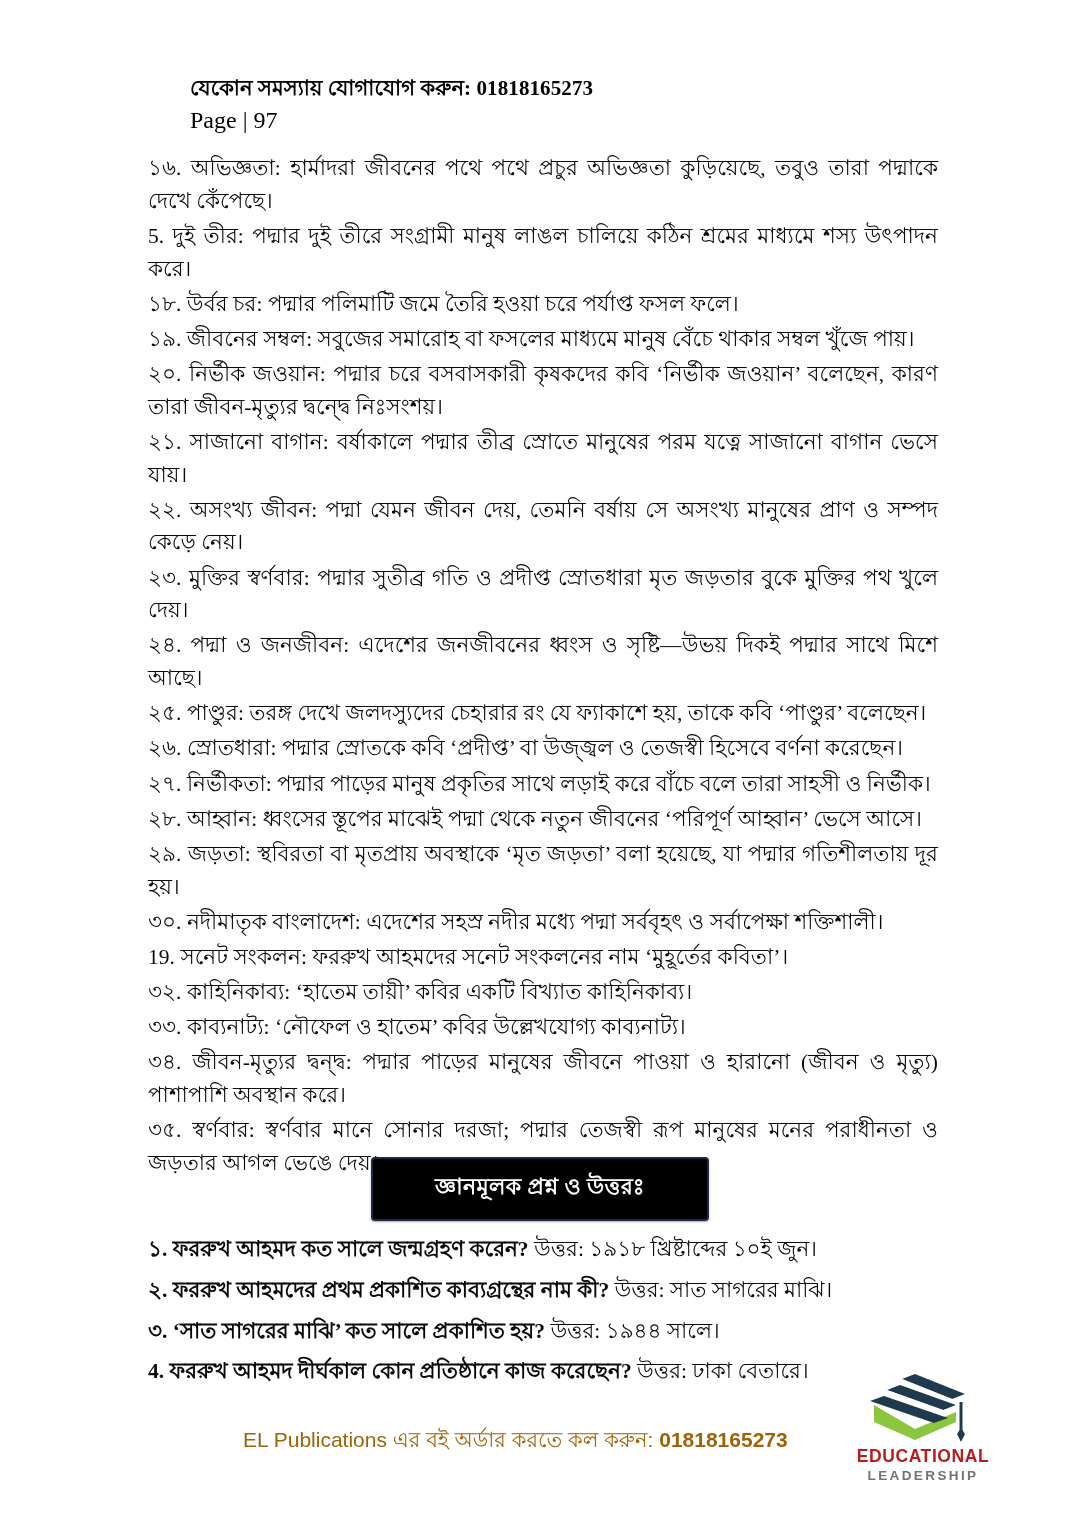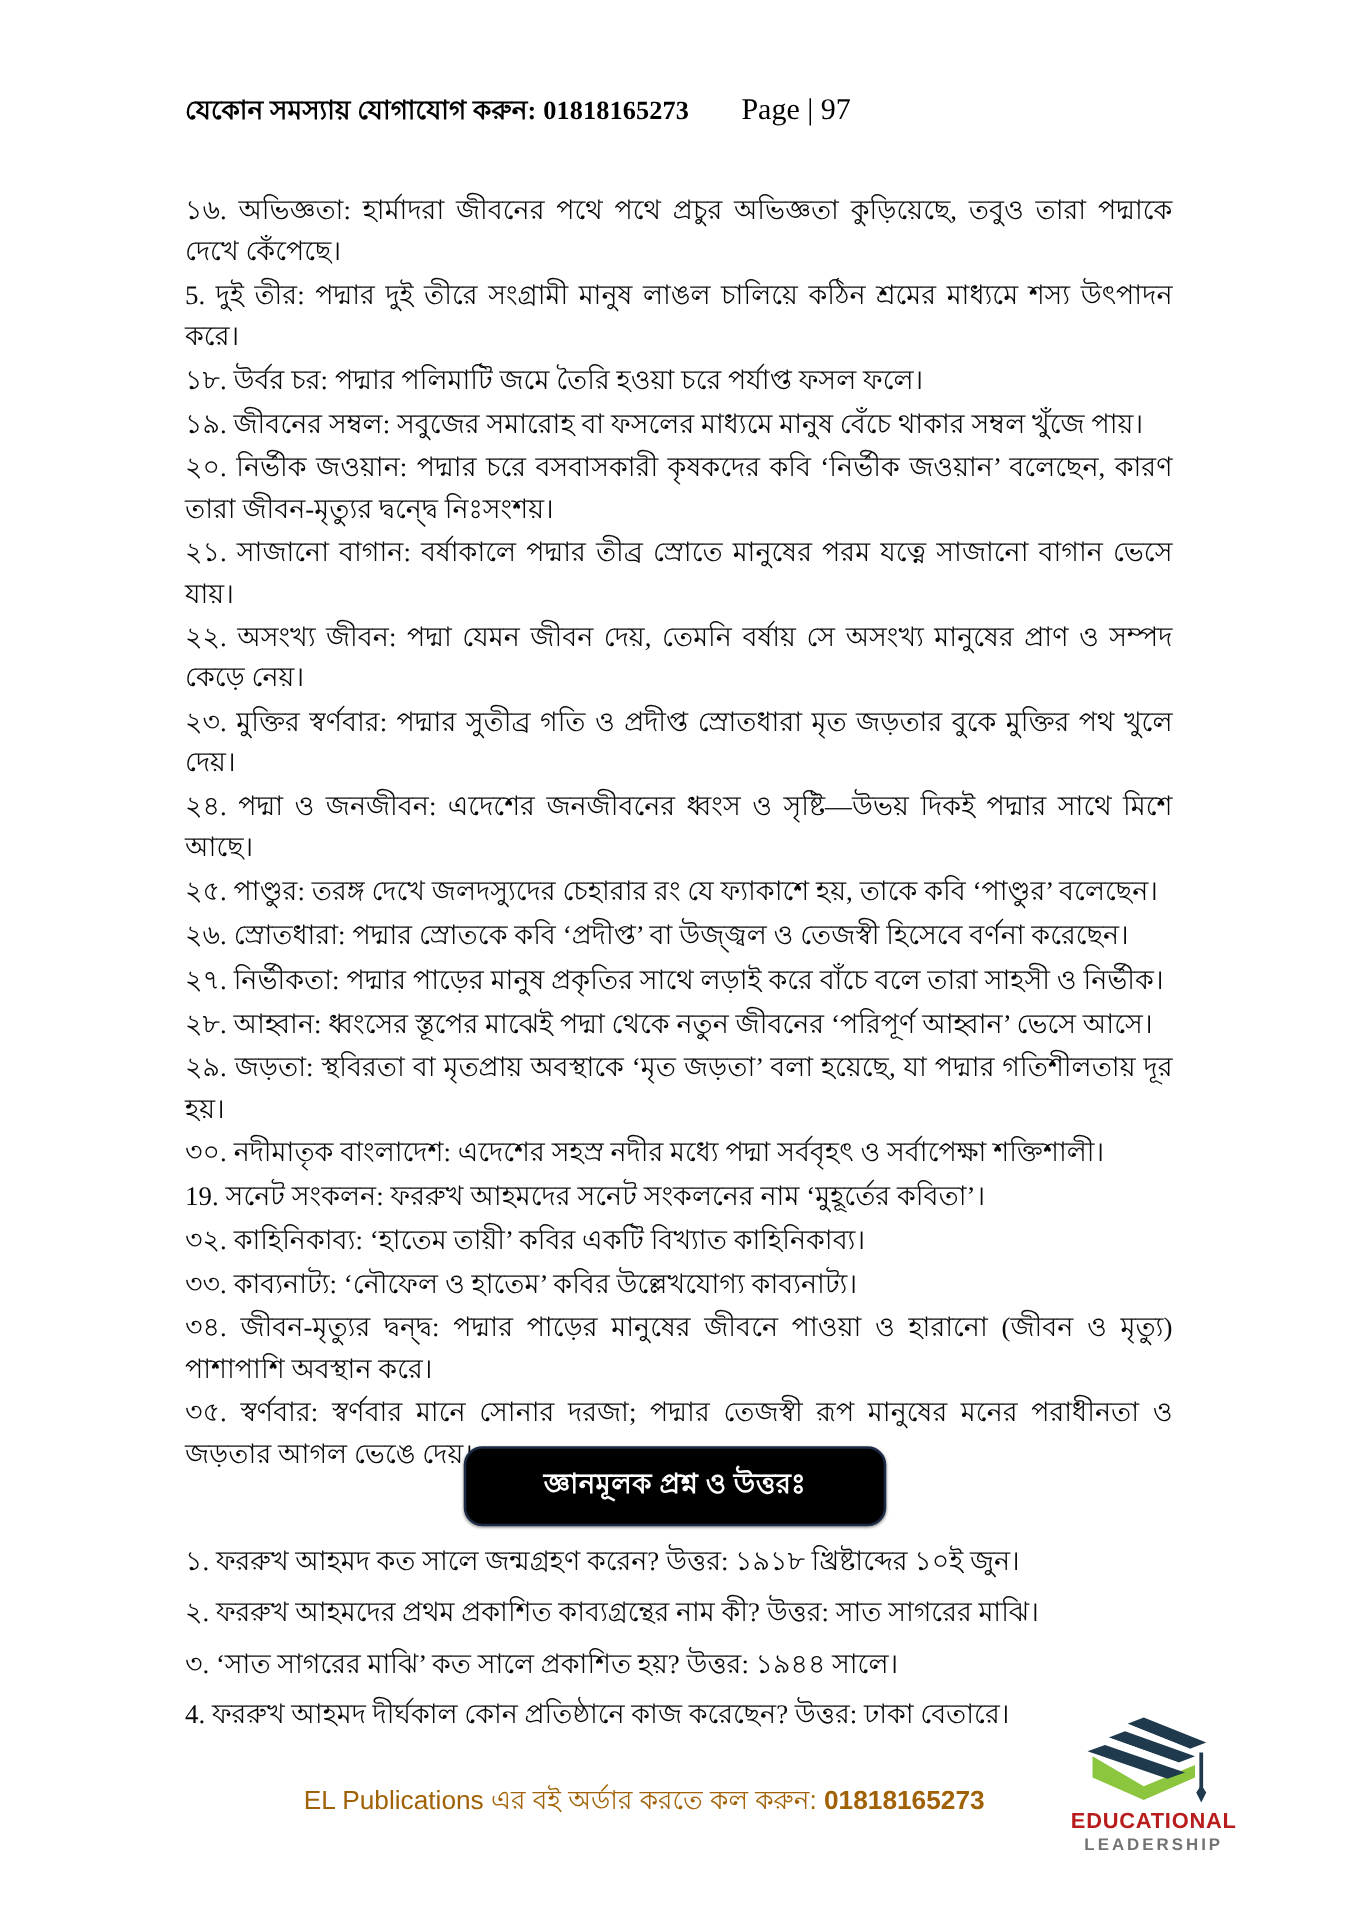--- a/index.html
+++ b/index.html
@@ -23,20 +23,21 @@
 
   
   .header {
     position: absolute;
     left: 148px;
     top: 72px;
     width: 784px;
     display: flex;
     align-items: baseline;
     justify-content: flex-start;
+    flex-direction: column;
   }
   .header-contact {
     font-family: "Liberation Serif", "DejaVu Serif", serif;
     font-size: 21px;
     font-weight: bold;
     color: #000;
     white-space: nowrap;
     letter-spacing: 0.1px;
   }
   .header-page {
@@ -72,21 +73,21 @@
     left: 0;
     top: 1157px;
     width: 1080px;
     display: flex;
     justify-content: center;
   }
   .banner {
     background: #000000;
     color: #ffffff;
     border: 2px solid #1c2a45;
-    border-radius: 15px;
+    border-radius: 4px;
     padding: 10px 46px 13px 46px;
     font-family: "Liberation Serif", "DejaVu Serif", serif;
     font-size: 22px;
     font-weight: bold;
     letter-spacing: 0.4px;
     min-width: 338px;
     text-align: center;
     box-shadow: 0 1px 2px rgba(0,0,0,0.35);
   }
 
@@ -98,21 +99,21 @@
     width: 800px;
   }
   .qa-item {
     font-family: "Liberation Serif", "DejaVu Serif", serif;
     font-size: 21.5px;
     line-height: 1.62;
     color: #0a0a0a;
     margin: 0 0 6px 0;
     white-space: normal;
   }
-  .qa-q { font-weight: normal; }
+  .qa-q { font-weight: bold; }
   .qa-a { font-weight: normal; }
 
   
   .footer {
     position: absolute;
     left: 0;
     top: 1424px;
     width: 1080px;
   }
   .footer-text {

